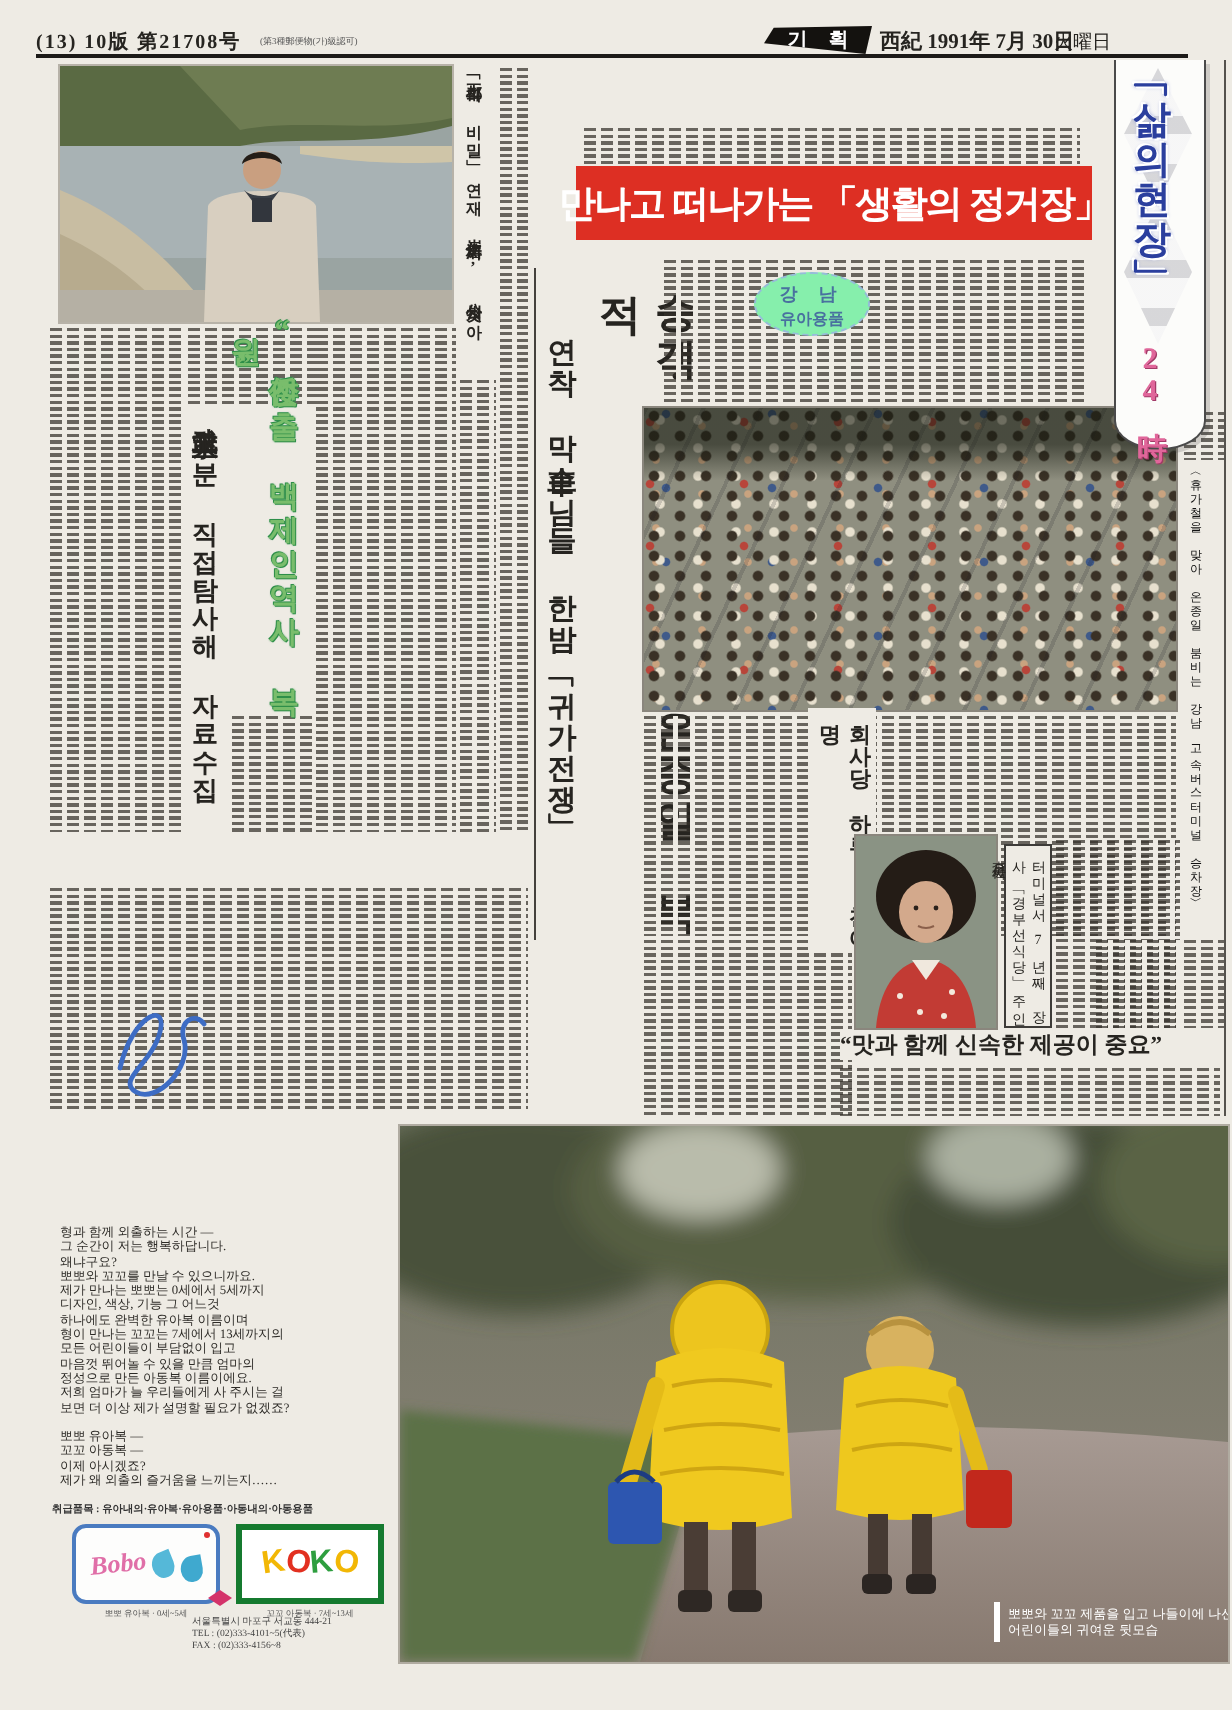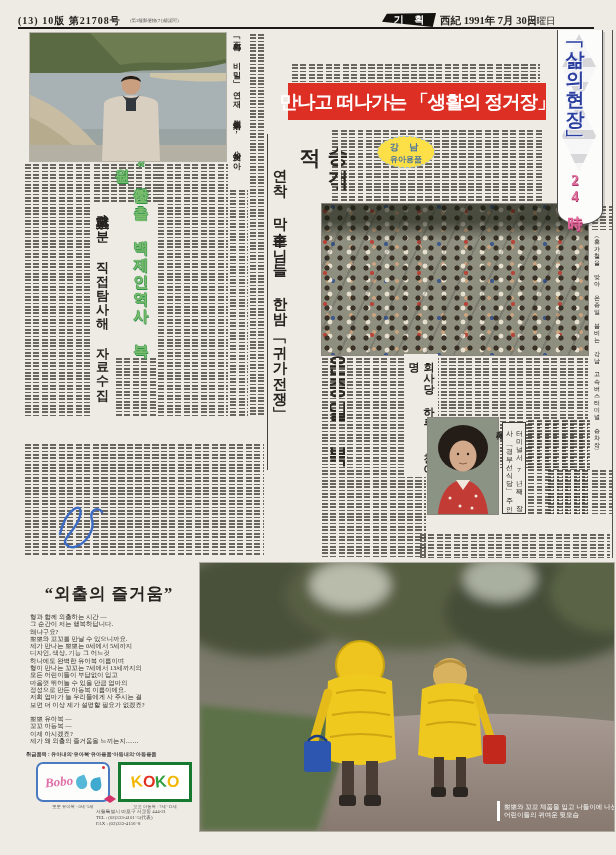--- a/index.html
+++ b/index.html
@@ -27,21 +27,21 @@
       display:flex;align-items:center;justify-content:center;color:#fff;
       font-family:"Liberation Sans",sans-serif;font-weight:bold;font-size:18.5px;letter-spacing:-1px;white-space:nowrap;}
   .hl1{left:296px;top:132px;height:340px;font-size:21px;font-weight:bold;letter-spacing:1px;}
   .hl2{left:270px;top:158px;height:312px;font-size:14.5px;font-weight:bold;letter-spacing:1px;}
   .hlL{left:93px;top:204px;height:212px;font-size:13px;font-weight:bold;letter-spacing:1px;}
   .greenT{left:112px;top:158px;height:198px;font-size:15px;font-weight:bold;color:#79bd6c;
           text-shadow:0 0 1px #2f8f4a,0.5px 0.5px 0 #2f8f4a,-0.5px -0.5px 0 #2f8f4a;letter-spacing:2px;}
   .subheadL{left:25px;top:418px;width:239px;font-size:12.5px;font-weight:bold;letter-spacing:.5px;white-space:nowrap;}
   .quoteR{left:420px;top:515px;width:190px;font-size:11.5px;font-weight:bold;background:#eeebe4;white-space:nowrap;z-index:4;}
   .midsub{left:404px;top:354px;height:122px;font-size:11px;font-weight:bold;background:#eeebe4;z-index:3;padding:0 2px;}
-  .badge{left:377px;top:136px;width:58px;height:32px;background:#fde047;border:1px dashed #96bcd9;
+  .badge{left:377px;top:136px;width:58px;height:32px;background:#86efac;border:1px dashed #96bcd9;
          border-radius:50%;text-align:center;color:#49719f;font-weight:bold;z-index:3;
          font-family:"Liberation Sans",sans-serif;padding-top:4px;box-sizing:border-box;}
   .badge .b1{font-size:9px;letter-spacing:4px;}
   .badge .b2{font-size:8px;letter-spacing:0;}
   
   .ribbon{left:548px;top:30px;width:64px;height:200px;z-index:3;}
   .ribbon .band{position:absolute;left:9px;top:0;width:44px;height:194px;background:#fcfcfa;
       border:1px solid #4a4a4a;border-top:none;border-radius:0 0 55% 55%/0 0 16px 16px;
       box-shadow:2px 2px 0 rgba(60,60,60,.18);}
   .ribbon .chev{position:absolute;left:14px;top:4px;width:34px;height:150px;opacity:.55;
@@ -194,23 +194,23 @@
       <circle cx="32" cy="88" r="1.5" fill="#f3e9dc"></circle>
         <circle cx="44" cy="90" r="1.5" fill="#f3e9dc"></circle>
     </svg>
   </div>
   <div class="abs vt capbox">터미널서 7년째 장사 「경부선식당」 주인 李月任씨</div>
 
   <div class="abs tx" style="left:322px;top:470px;width:104px;height:88px;"></div>
   <div class="abs tx" style="left:528px;top:420px;width:62px;height:94px;"></div>
   <div class="abs tx" style="left:548px;top:470px;width:42px;height:44px;"></div>
   <div class="abs tx" style="left:592px;top:470px;width:20px;height:44px;"></div>
+  <div class="abs quoteR">“맛과 함께 신속한 제공이 중요”</div>
   <div class="abs tx" style="left:420px;top:534px;width:190px;height:24px;"></div>
 
-  <div class="abs ad-title">“외출의 즐거움”</div>
   <div class="abs ad-lines">
     <div class="ad-line">형과 함께 외출하는 시간 —</div>
     <div class="ad-line">그 순간이 저는 행복하답니다.</div>
     <div class="ad-line">왜냐구요?</div>
     <div class="ad-line">뽀뽀와 꼬꼬를 만날 수 있으니까요.</div>
     <div class="ad-line">제가 만나는 뽀뽀는 0세에서 5세까지</div>
     <div class="ad-line">디자인, 색상, 기능 그 어느것</div>
     <div class="ad-line">하나에도 완벽한 유아복 이름이며</div>
     <div class="ad-line">형이 만나는 꼬꼬는 7세에서 13세까지의</div>
     <div class="ad-line">모든 어린이들이 부담없이 입고</div>

